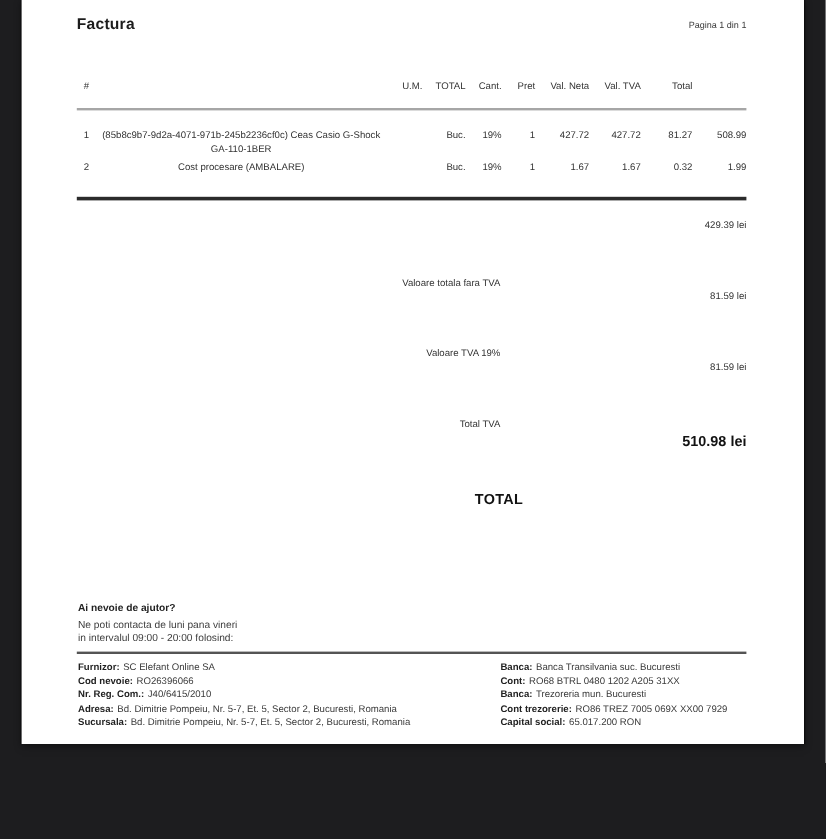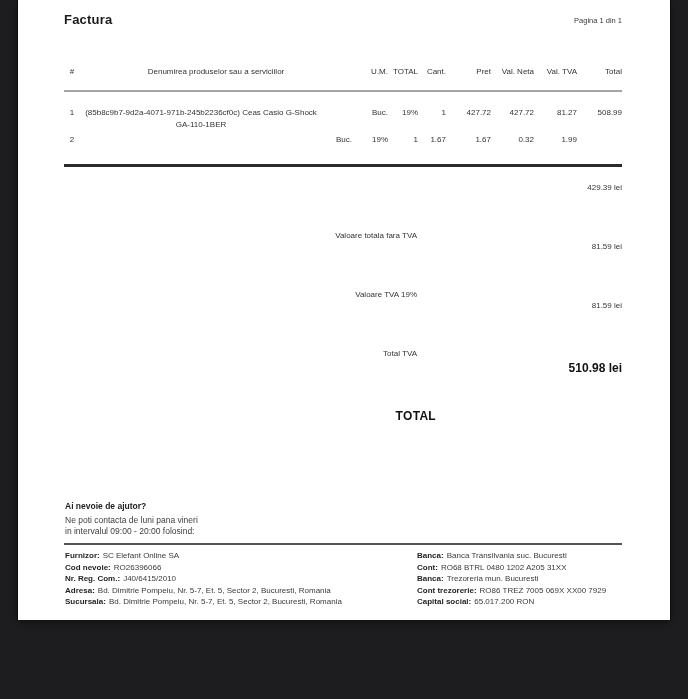--- a/index.html
+++ b/index.html
@@ -73,21 +73,20 @@
 
 <div class="page">
 
   <div class="doc-header">
     <div class="doc-title">Factura</div>
     <div class="page-indicator">Pagina 1 din 1</div>
   </div>
 
   <div class="table-header grid-row">
     <div class="cell c-num">#</div>
-    <div class="cell c-desc">Denumirea produselor sau a serviciilor</div>
     <div class="cell c-right">U.M.</div>
     <div class="cell c-right">TOTAL</div>
     <div class="cell c-right">Cant.</div>
     <div class="cell c-right">Pret</div>
     <div class="cell c-right">Val. Neta</div>
     <div class="cell c-right">Val. TVA</div>
     <div class="cell c-right">Total</div>
   </div>
 
   <div class="rule rule-header"></div>
@@ -101,20 +100,23 @@
       <div class="cell c-right">Buc.</div>
       <div class="cell c-right">19%</div>
       <div class="cell c-right">1</div>
       <div class="cell c-right">427.72</div>
       <div class="cell c-right">427.72</div>
       <div class="cell c-right">81.27</div>
       <div class="cell c-right">508.99</div>
     </div>
     <div class="grid-row">
       <div class="cell c-num">2</div>
+      <div class="cell c-desc">
+          <span class="desc-inner">Cost procesare (AMBALARE)</span>
+        </div>
       <div class="cell c-right">Buc.</div>
       <div class="cell c-right">19%</div>
       <div class="cell c-right">1</div>
       <div class="cell c-right">1.67</div>
       <div class="cell c-right">1.67</div>
       <div class="cell c-right">0.32</div>
       <div class="cell c-right">1.99</div>
     </div>
   </div>
 

